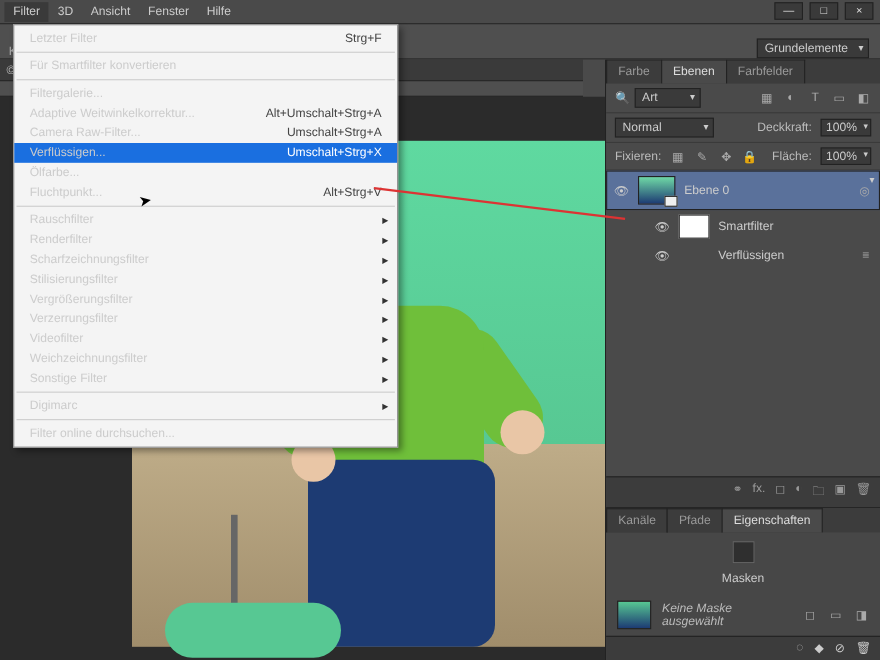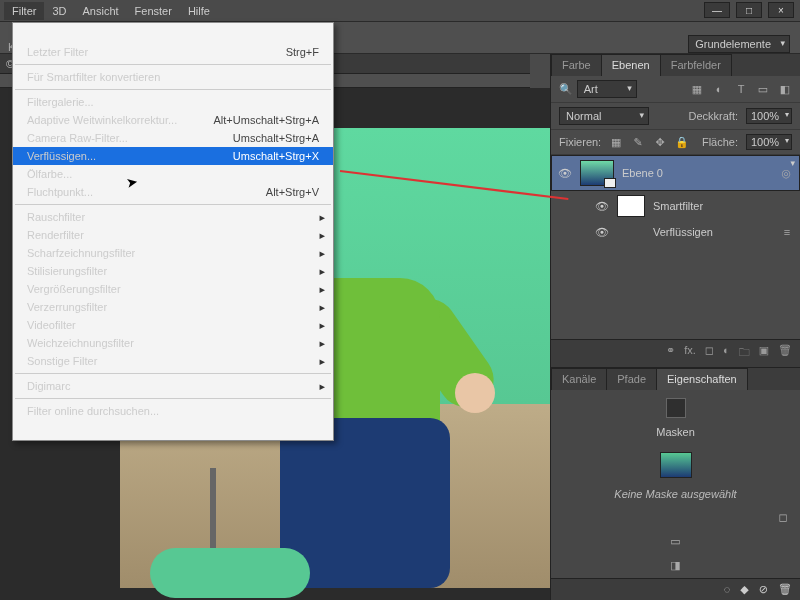--- a/index.html
+++ b/index.html
@@ -29,21 +29,21 @@
   .legs { width:170px; height:170px; background:#1d3b73; border-radius:20px; position:absolute; top:220px; left:10px; }
   .armL { width:55px; height:120px; background:#6fbf3a; border-radius:30px; position:absolute; top:100px; left:-10px; transform:rotate(15deg);}
   .armR { width:55px; height:120px; background:#6fbf3a; border-radius:30px; position:absolute; top:95px; left:150px; transform:rotate(-35deg);}
   .handL{ width:40px; height:40px; background:#e9c6a6; position:absolute; top:200px; left:-5px; border-radius:20px;}
   .handR{ width:40px; height:40px; background:#e9c6a6; position:absolute; top:175px; left:185px; border-radius:20px;}
   .roller { position:absolute; top:420px; left:30px; width:160px; height:50px; background:#57c893; border-radius:25px; }
   .rollerh { position:absolute; top:340px; left:90px; width:6px; height:85px; background:#666; }
   
   .arrow { position:absolute; left:340px; top:170px; width:230px; height:2px; background:#d33; transform-origin:left; transform:rotate(7deg); z-index:60; }
   
-  .dropdown { position:absolute; left:12px; top:22px; width:322px; background:#f4f4f4; border:1px solid #8a8a8a; box-shadow:3px 3px 6px rgba(0,0,0,.4); z-index:50; padding:20px 0; }
+  .dropdown { position:absolute; left:12px; top:22px; width:350px; background:#f4f4f4; border:1px solid #8a8a8a; box-shadow:3px 3px 6px rgba(0,0,0,.4); z-index:50; padding:3px 0; }
   .dropdown .row { display:flex; align-items:center; padding:3px 14px; color:#222; cursor:default; position:relative;}
   .dropdown .row.disabled { color:#9a9a9a; }
   .dropdown .row.hl { background:#1a6fe0; color:#fff; }
   .dropdown .row .sc { margin-left:auto; color:#444; font-size:11px; }
   .dropdown .row.hl .sc{ color:#fff; }
   .dropdown .row.sub::after { content:"▸"; position:absolute; right:8px; color:#333; }
   .dropdown hr { border:none; border-top:1px solid #ccc; margin:3px 2px; }
   .cursor { position:absolute; left:126px; top:174px; z-index:70; font-size:14px; color:#000; transform:rotate(-10deg);}
   
   .rpanel { position:absolute; right:0; top:54px; width:250px; height:546px; background:#474747; border-left:1px solid #222; display:flex; flex-direction:column; }
@@ -64,21 +64,21 @@
   .thumb { width:34px; height:26px; background:linear-gradient(#6fd9a6,#1d3b73); border:1px solid #222; position:relative;}
   .thumb .sm { position:absolute; bottom:-3px; right:-3px; width:12px; height:10px; background:#efefef; border:1px solid #222;}
   .mask { width:28px; height:22px; background:#fff; border:1px solid #222;}
   .sub2 { padding-left:44px; }
   .lp-foot { display:flex; gap:9px; justify-content:flex-end; padding:4px 8px; background:#3c3c3c; border-top:1px solid #222;}
   .lp-foot span{color:#9a9a9a;font-size:11px;}
   
   .panel2 { background:#474747; border-top:1px solid #222; }
   .masks-body { padding:8px; display:flex; align-items:center; gap:8px;flex-direction:column; }
   .masks-body .mi { width:20px;height:20px;border:1px solid #666;background:#2f2f2f;}
-  .masks-row2 { display:flex; align-items:center; gap:10px; padding:6px 10px;flex-direction:column;}
+  .masks-row2 { display:flex; align-items:center; gap:10px; padding:6px 10px;}
   .masks-row2 .t { width:32px;height:26px;background:linear-gradient(#57c893,#1d3b73);border:1px solid #222;}
   .foot2 { display:flex; gap:10px; justify-content:flex-end; padding:4px 8px; background:#3c3c3c; border-top:1px solid #222;}
   .searchsel{display:flex;align-items:center;gap:4px;}
   .searchsel .mg{color:#aaa;}
   .typebtns{display:flex;gap:8px;}
 </style>
 </head>
 <body>
 
 <div class="menubar">

